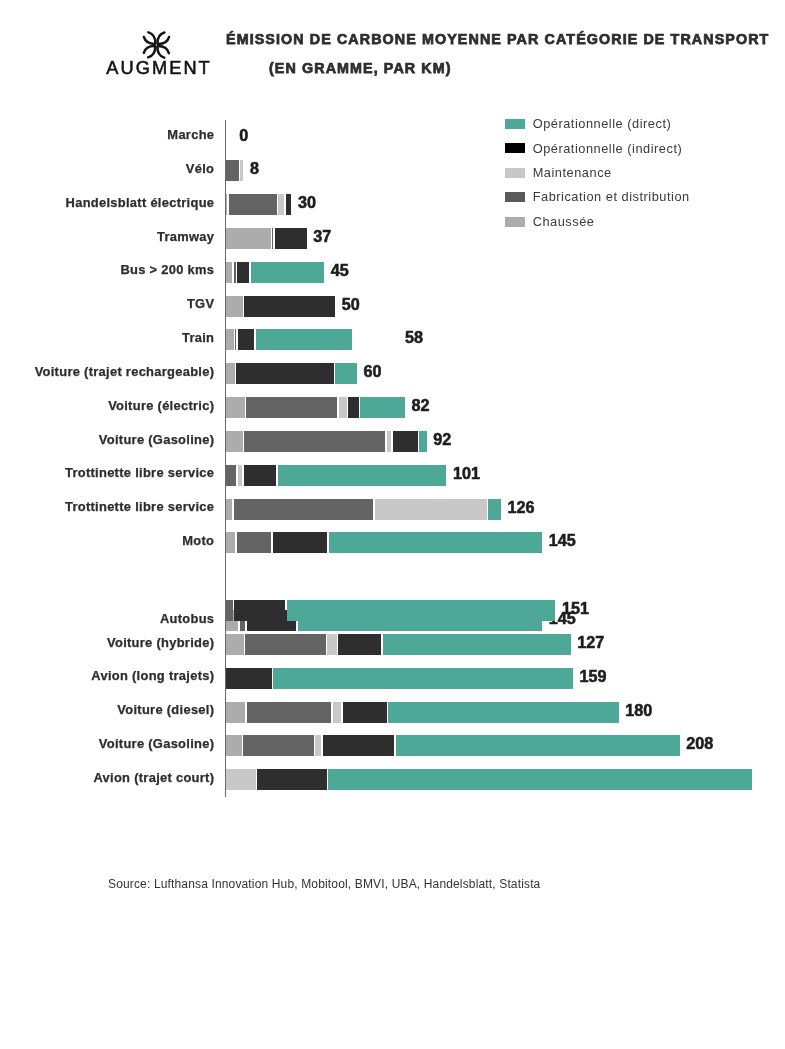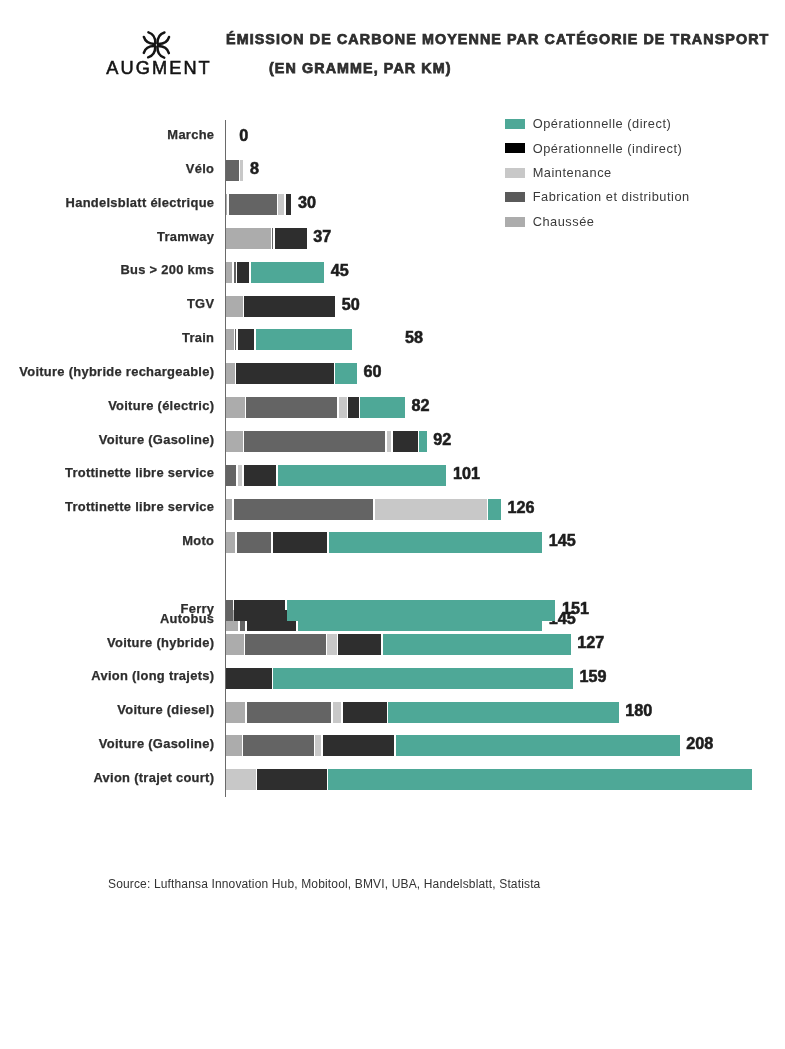--- a/index.html
+++ b/index.html
@@ -155,21 +155,21 @@
           <div class="cat-label">Train</div>
           <div class="bar" style="width: 126.498px;">
             <div class="seg" style="left: 0px; width: 7.5678px; background: rgb(172, 172, 172);"></div>
             <div class="seg" style="left: 9.1678px; width: 1.0172px; background: rgb(100, 100, 100);"></div>
             <div class="seg" style="left: 11.785px; width: 16.5023px; background: rgb(46, 46, 46);"></div>
             <div class="seg" style="left: 29.8873px; width: 96.6107px; background: rgb(78, 168, 151);"></div>
           </div>
           <div class="val" style="left: 359.098px; margin-left: 46px;">58</div>
         </div>
         <div class="row" style="top: 363.21px;">
-          <div class="cat-label">Voiture (hybride rechargeable)</div>
+          <div class="cat-label">Voiture (trajet rechargeable)</div>
           <div class="bar" style="width: 130.86px;">
             <div class="seg" style="left: 0px; width: 8.8764px; background: rgb(172, 172, 172);"></div>
             <div class="seg" style="left: 10.4764px; width: 97.4174px; background: rgb(46, 46, 46);"></div>
             <div class="seg" style="left: 109.494px; width: 21.3662px; background: rgb(78, 168, 151);"></div>
           </div>
           <div class="val" style="left: 363.46px;">60</div>
         </div>
         <div class="row" style="top: 397.04px;">
           <div class="cat-label">Voiture (électric)</div>
           <div class="bar" style="width: 178.842px;">
@@ -226,21 +226,20 @@
           <div class="cat-label">Autobus</div>
           <div class="bar" style="width: 316.245px;">
             <div class="seg" style="left: 0px; width: 11.9298px; background: rgb(172, 172, 172);"></div>
             <div class="seg" style="left: 13.5298px; width: 5.3792px; background: rgb(100, 100, 100);"></div>
             <div class="seg" style="left: 20.509px; width: 49.6535px; background: rgb(46, 46, 46);"></div>
             <div class="seg" style="left: 71.7625px; width: 244.482px; background: rgb(78, 168, 151);"></div>
           </div>
           <div class="val" style="left: 548.845px;">145</div>
         </div>
         <div class="row" style="top: 600.02px;">
-          <div class="cat-label">Ferry</div>
           <div class="bar" style="width: 329.331px;">
             <div class="seg" style="left: 0px; width: 6.6954px; background: rgb(100, 100, 100);"></div>
             <div class="seg" style="left: 8.2954px; width: 50.744px; background: rgb(46, 46, 46);"></div>
             <div class="seg" style="left: 60.6394px; width: 268.692px; background: rgb(78, 168, 151);"></div>
           </div>
           <div class="val" style="left: 561.931px;">151</div>
         </div>
         <div class="row" style="top: 633.85px;">
           <div class="cat-label">Voiture (hybride)</div>
           <div class="bar" style="width: 344.598px;">

